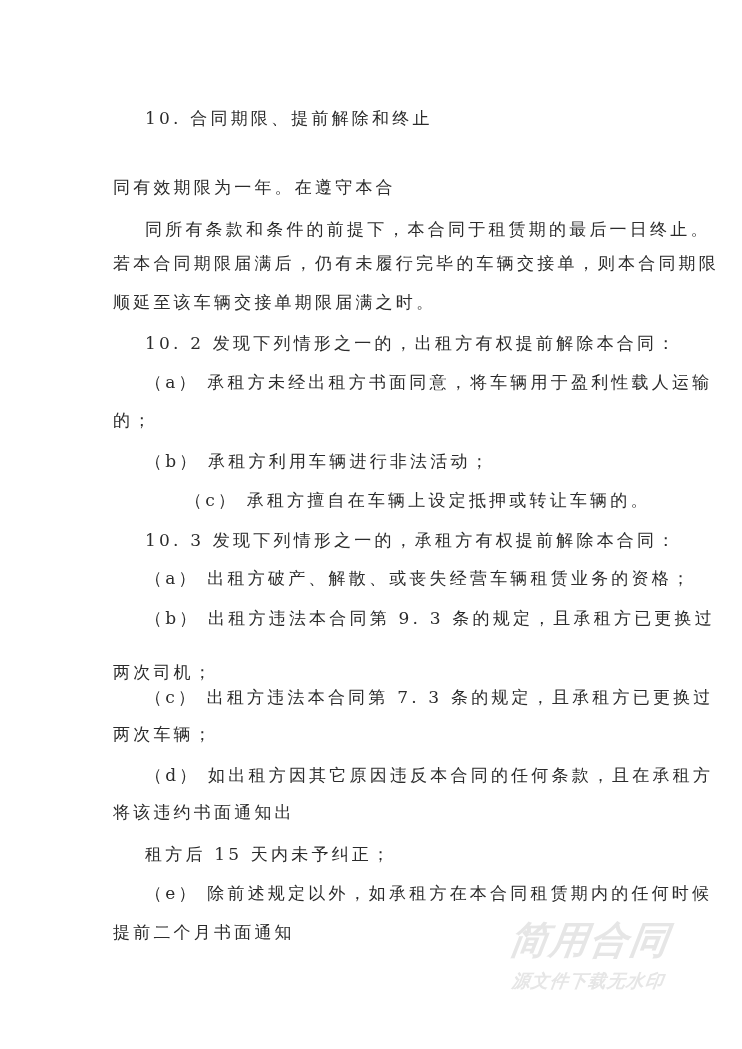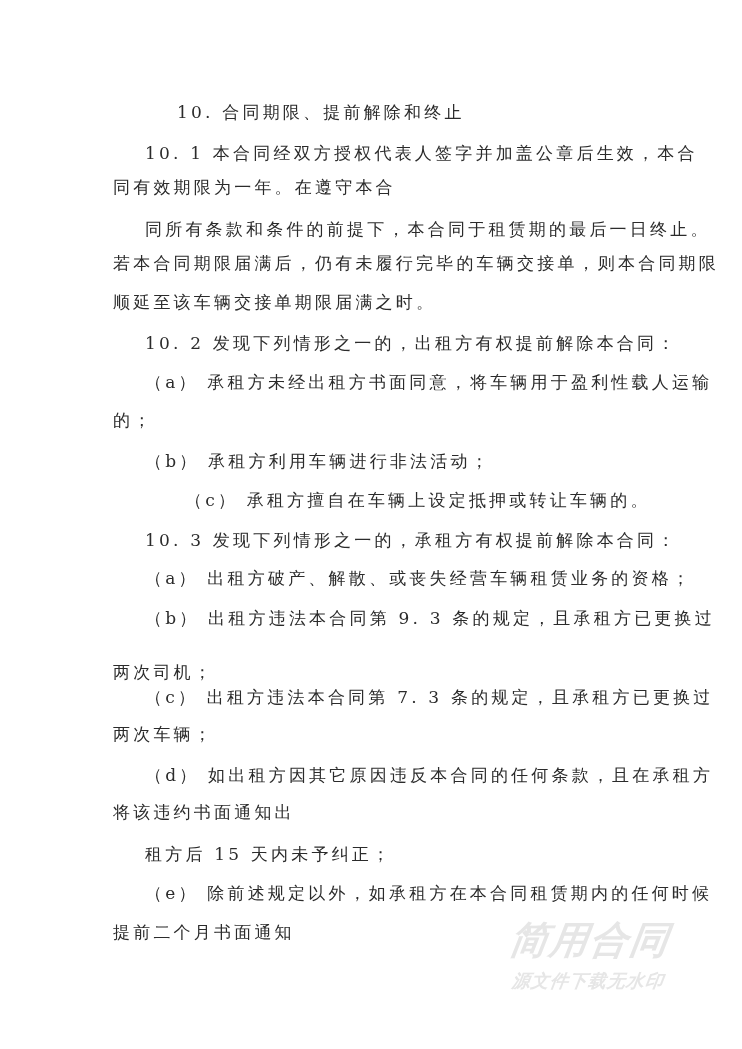--- a/index.html
+++ b/index.html
@@ -54,22 +54,21 @@
       line-height: 26px;
       margin-top: 6px;
       padding-left: 2px;
       transform: skewX(-8deg);
     }
   </style>
 </head>
 <body>
 
 <div class="page">
-  <div class="line indent" style="top:101px;margin-left:32px;">10. 合同期限、提前解除和终止</div>
-  <div class="line indent" style="top:142px;">10. 1 本合同经双方授权代表人签字并加盖公章后生效，本合</div>
+  <div class="line indent" style="top:107px;">10. 合同期限、提前解除和终止</div>
   <div class="line indent" style="top:218px;">同所有条款和条件的前提下，本合同于租赁期的最后一日终止。</div>
   <div class="line flush" style="top:176px;">同有效期限为一年。在遵守本合</div>
   <div class="line flush" style="top:252px;">若本合同期限届满后，仍有未履行完毕的车辆交接单，则本合同期限</div>
   <div class="line flush" style="top:291px;">顺延至该车辆交接单期限届满之时。</div>
   <div class="line indent" style="top:332px;">10. 2 发现下列情形之一的，出租方有权提前解除本合同：</div>
   <div class="line indent" style="top:371px;">（a） 承租方未经出租方书面同意，将车辆用于盈利性载人运输</div>
   <div class="line flush" style="top:409px;">的；</div>
   <div class="line indent" style="top:450px;text-align:center;">（b） 承租方利用车辆进行非法活动；</div>
   <div class="line indent" style="top:489px;margin-left:40px;">（c） 承租方擅自在车辆上设定抵押或转让车辆的。</div>
   <div class="line indent" style="top:529px;">10. 3 发现下列情形之一的，承租方有权提前解除本合同：</div>

